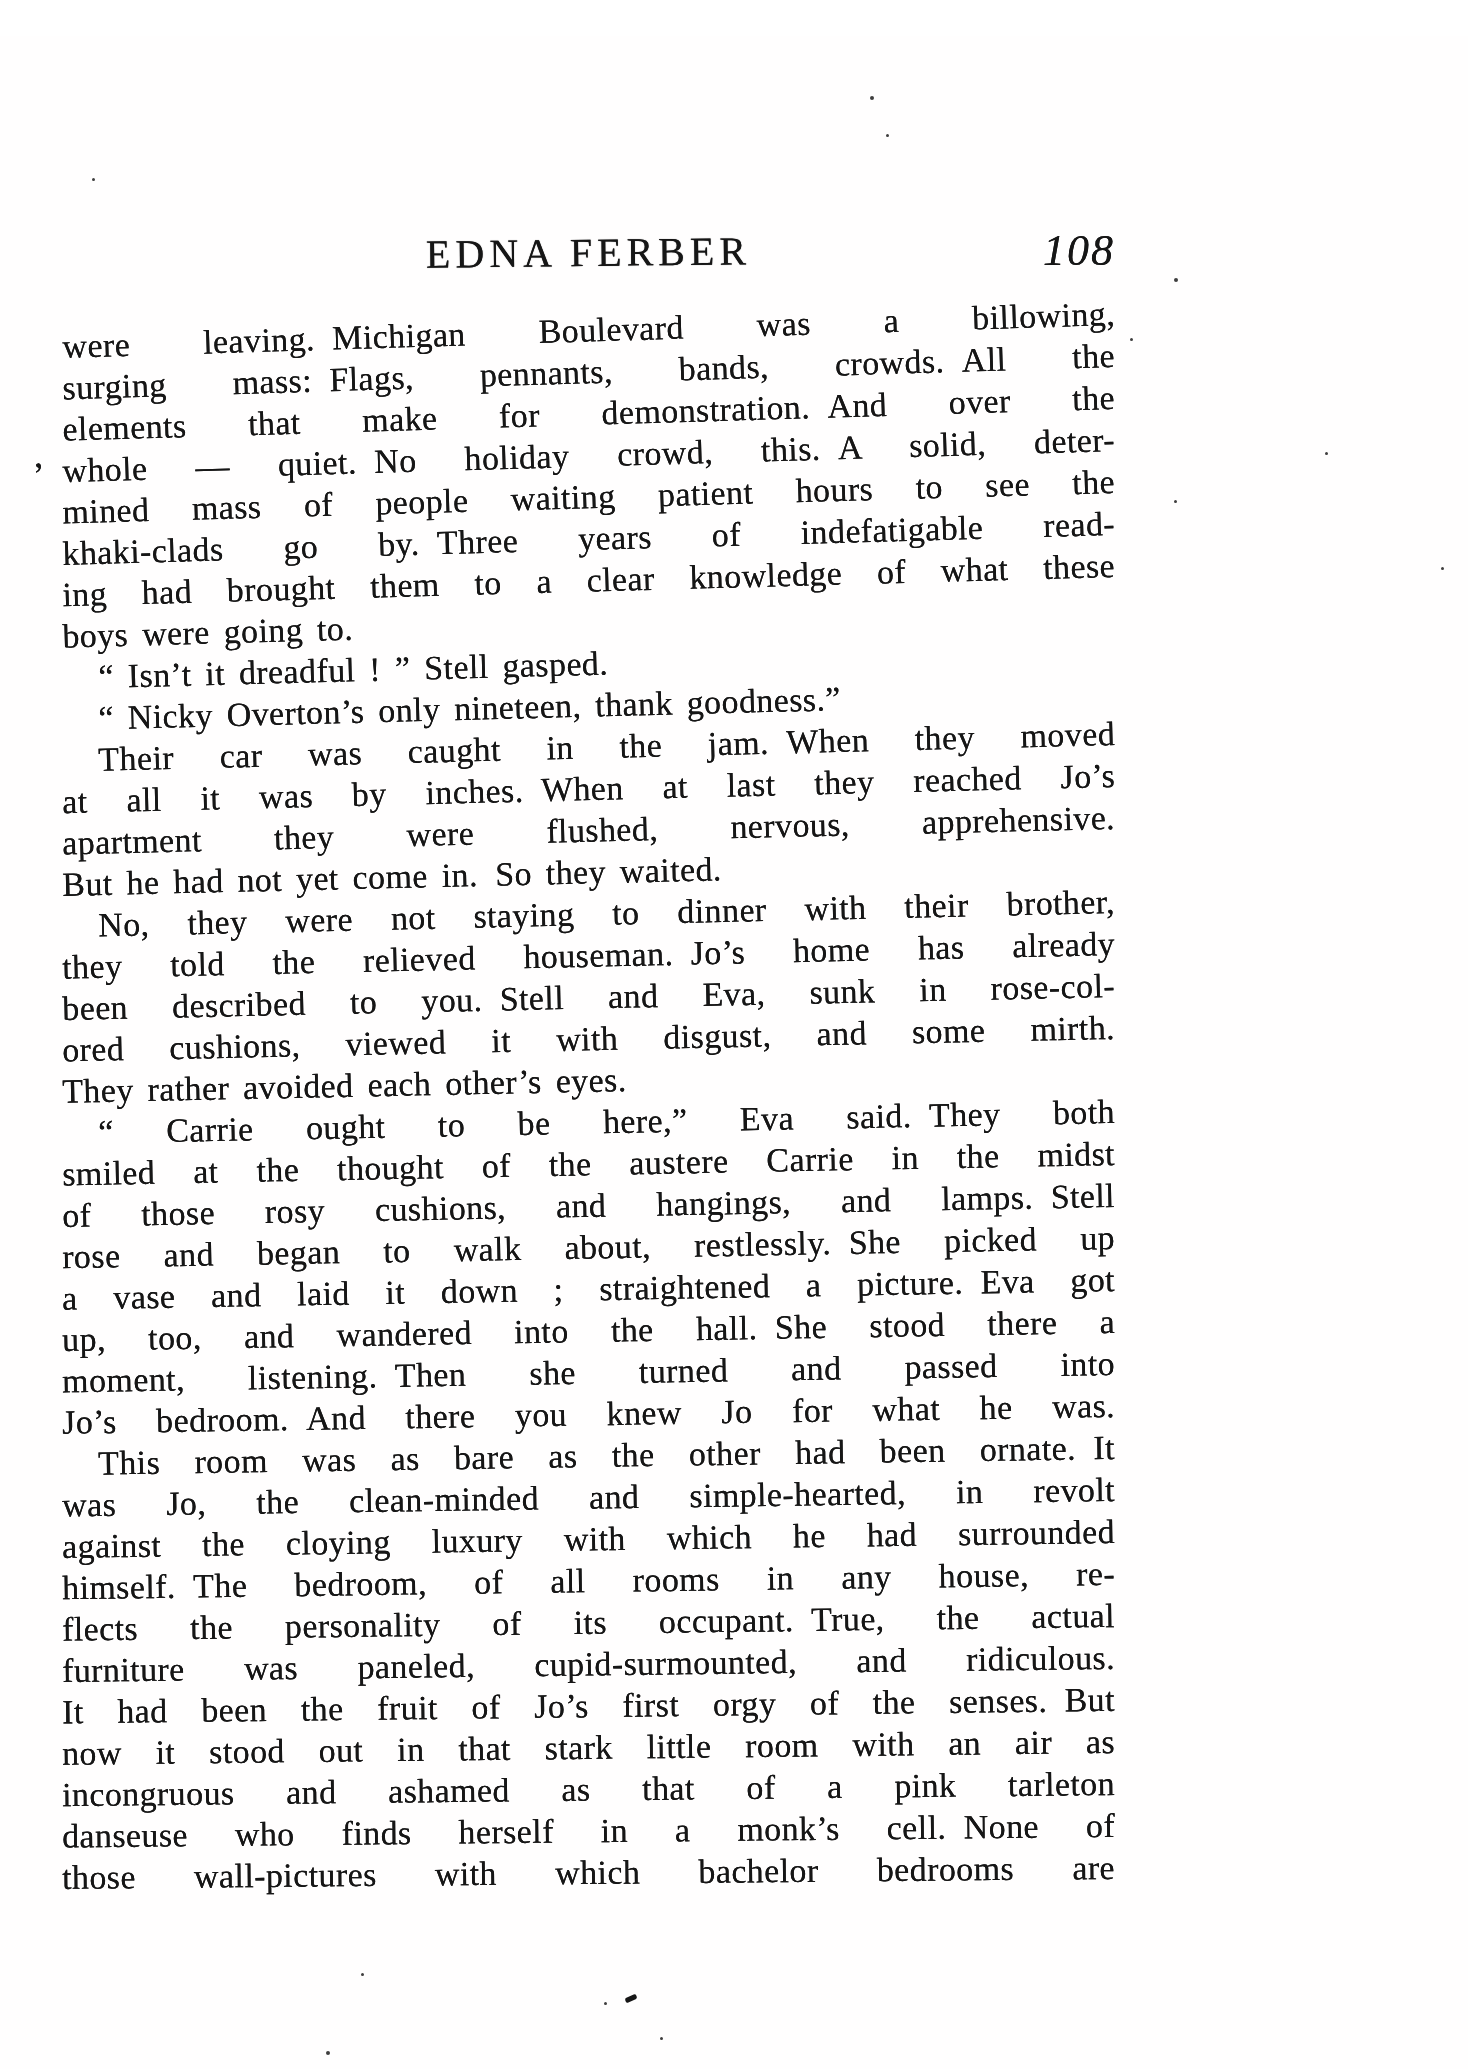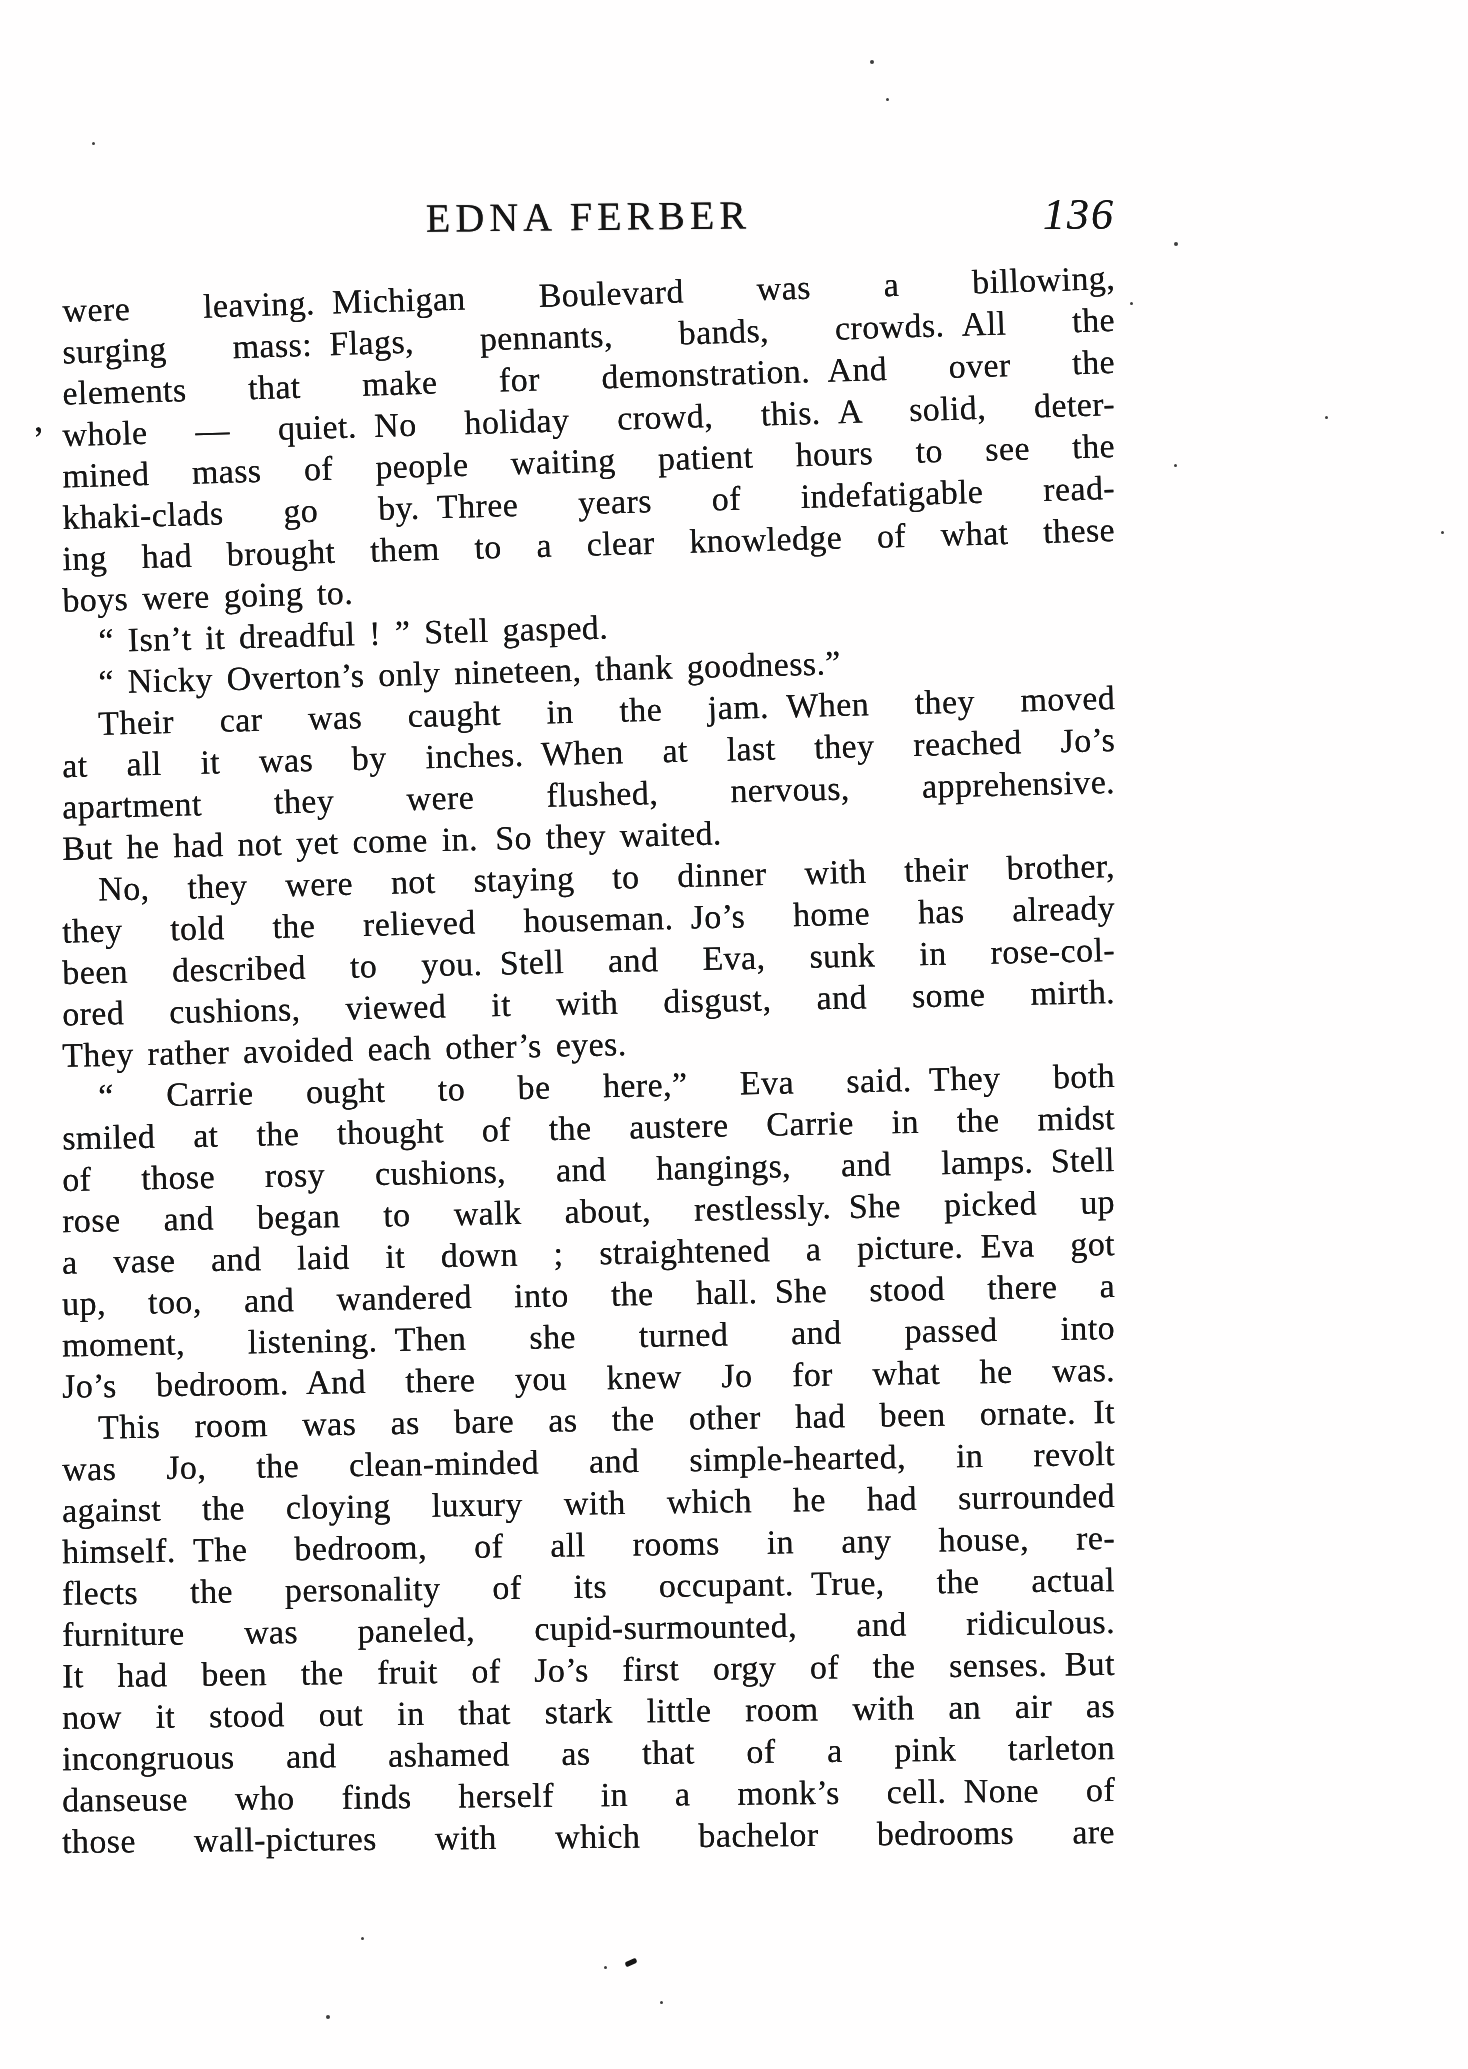--- a/index.html
+++ b/index.html
@@ -8,20 +8,21 @@
     background: #ffffff;
     font-family: "Liberation Serif", serif;
     color: #161616;
     position: relative;
     overflow: hidden;
   }
   .page {
     position: absolute; inset: 0;
     background: #fffefe;
     overflow: hidden;
+    margin-top: 36px;
   }
   .header {
     position: absolute;
     left: 62px; top: 193px;
     width: 1053px; height: 64px;
   }
   .title {
     display: block;
     text-align: center;
     font-size: 40px;
@@ -79,21 +80,21 @@
     transform: rotate(-24deg);
   }
 </style>
 </head>
 <body>
 
 <div class="page">
 
   <div class="header">
     <span class="title">EDNA FERBER</span>
-    <span class="pagenum">136</span>
+    <span class="pagenum">108</span>
   </div>
 
   <div class="textblock">
       <div class="line j" style="transform: rotate(-1.8deg);">were leaving. Michigan Boulevard was a billowing,</div>
       <div class="line j" style="transform: rotate(-1.766deg);">surging mass: Flags, pennants, bands, crowds. All the</div>
       <div class="line j" style="transform: rotate(-1.732deg);">elements that make for demonstration. And over the</div>
       <div class="line j" style="transform: rotate(-1.698deg);">whole — quiet. No holiday crowd, this. A solid, deter-</div>
       <div class="line j" style="transform: rotate(-1.664deg);">mined mass of people waiting patient hours to see the</div>
       <div class="line j" style="transform: rotate(-1.63deg);">khaki-clads go by. Three years of indefatigable read-</div>
       <div class="line j" style="transform: rotate(-1.596deg);">ing had brought them to a clear knowledge of what these</div>

